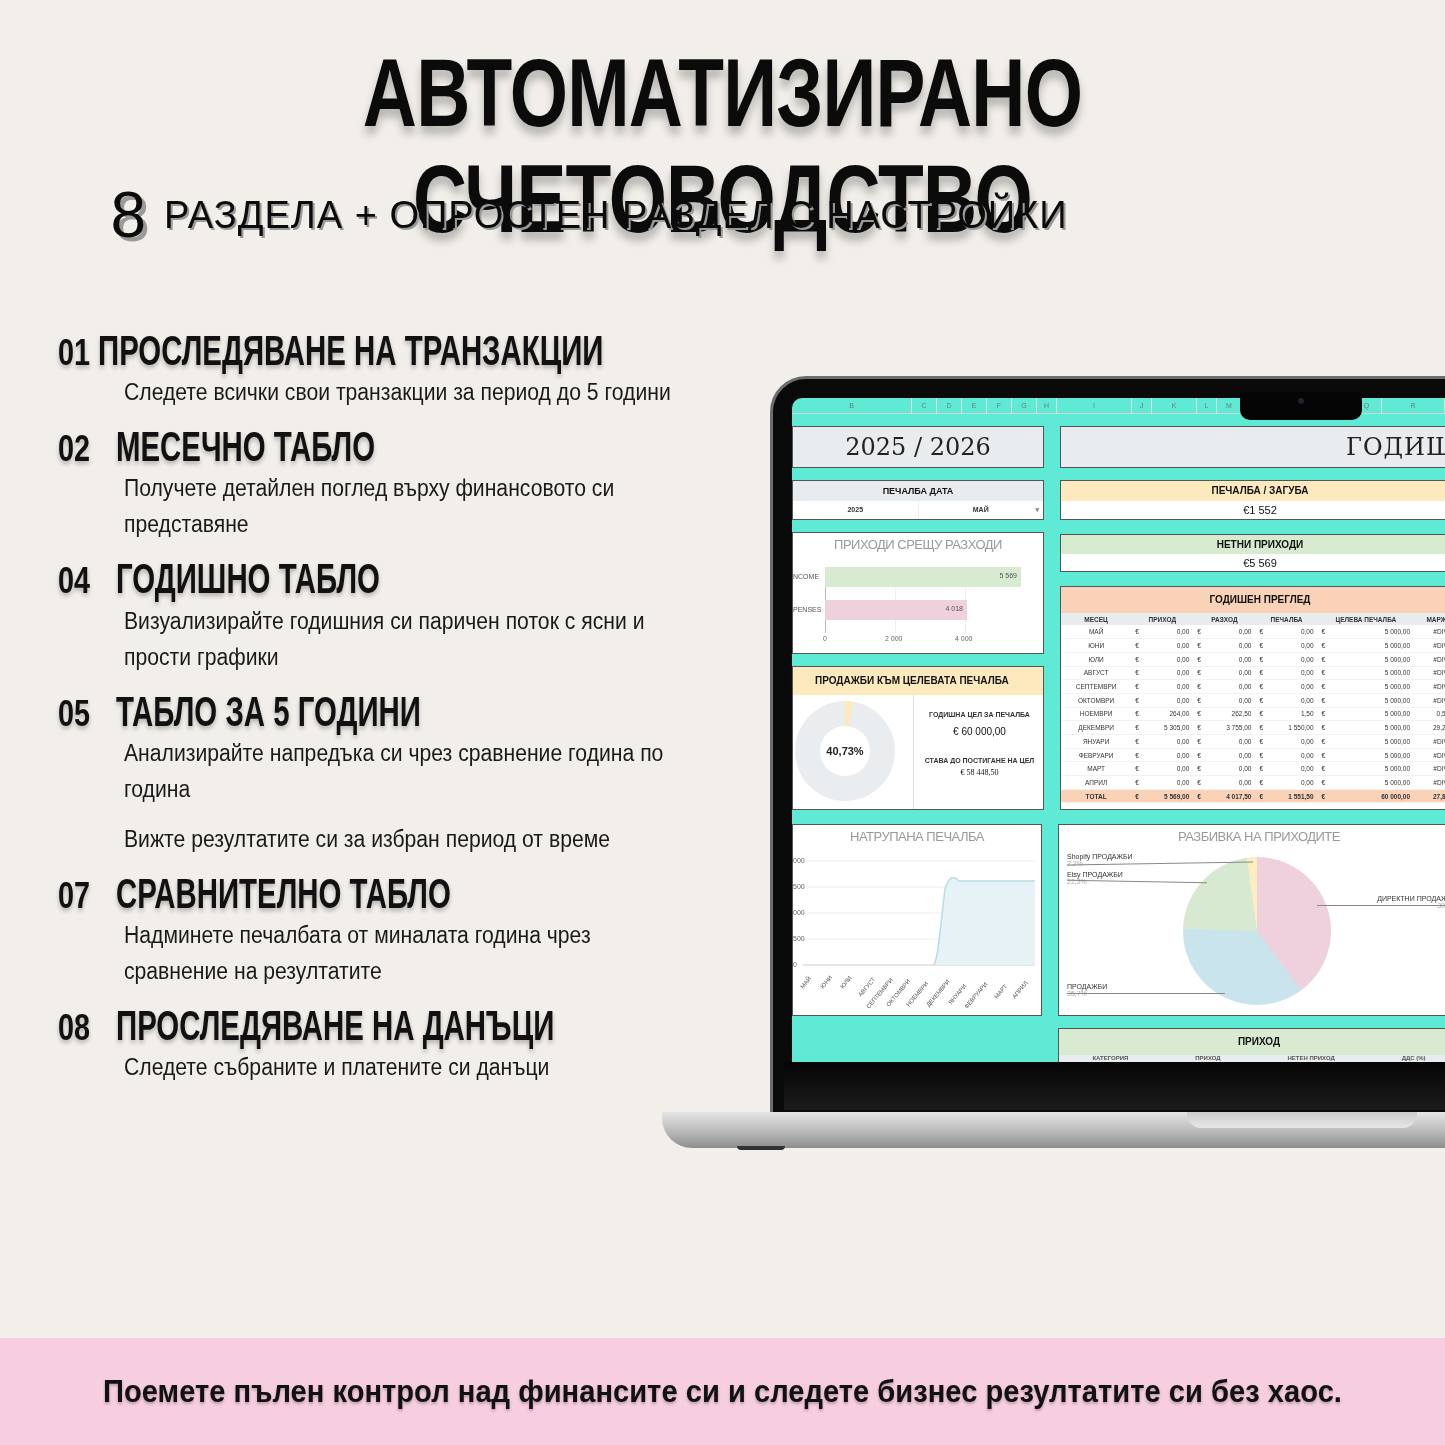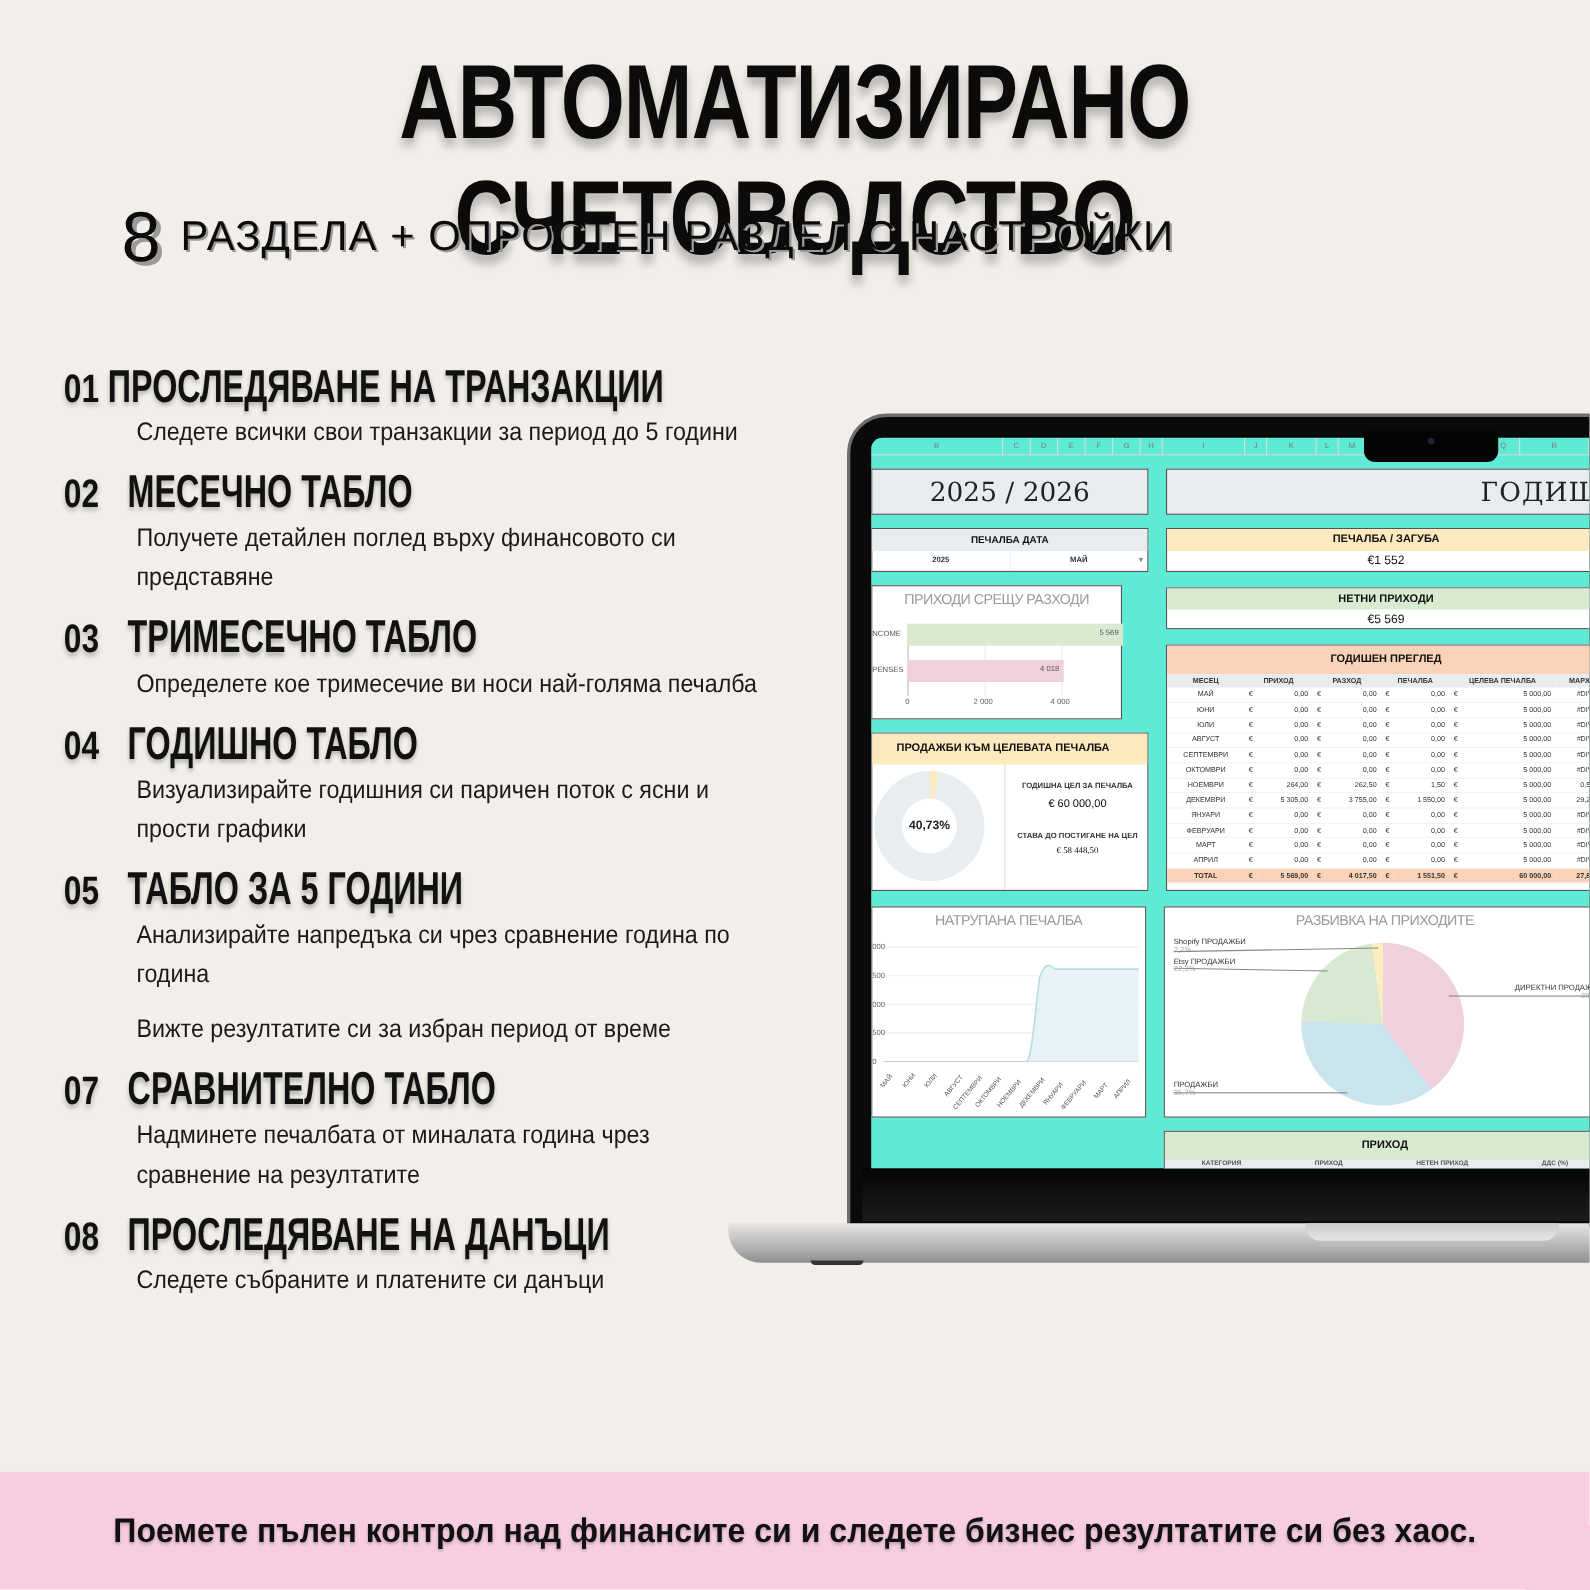--- a/index.html
+++ b/index.html
@@ -44,21 +44,21 @@
   .startdate .hd { background: #e8ecef; height: 20px; line-height: 20px; }
   .startdate .row { display: flex; font-size: 7px; height: 18px; line-height: 18px; color: #333; }
   .startdate .row div { flex: 1; text-align: center; }
 
   .profitbox { left: 268px; top: 82px; width: 400px; height: 40px; }
   .profitbox .hd { background: #fde9be; height: 20px; line-height: 20px; font-size: 10px; }
   .profitbox .val, .netbox .val { font-size: 11px; text-align: center; line-height: 18px; }
   .netbox { left: 268px; top: 136px; width: 400px; height: 38px; }
   .netbox .hd { background: #d8ead0; height: 19px; line-height: 19px; font-size: 10px; }
 
-  .bars { left: 0; top: 134px; width: 228px; height: 122px; }
+  .bars { left: 0; top: 134px; width: 252px; height: 122px; }
   .chart-title { color: #999; font-size: 13px; text-align: center; margin-top: 4px; letter-spacing: -0.5px; }
   .bar-lbl { position: absolute; left: 0; font-size: 7px; color: #555; }
   .bar { position: absolute; left: 32px; height: 20px; }
   .bar .v { position: absolute; right: 4px; top: 5px; font-size: 7px; color: #555; }
   .axisline { position: absolute; left: 32px; top: 34px; width: 1px; height: 66px; background: #bbb; }
   .grid { position: absolute; top: 34px; width: 1px; height: 66px; background: #eee; }
   .tick { position: absolute; top: 102px; font-size: 7px; color: #666; }
 
   .goalbox { left: 0; top: 268px; width: 252px; height: 144px; }
   .goalbox .hd { background: #fde9be; height: 28px; line-height: 28px; font-size: 10px; text-align: left; padding-left: 22px; font-weight: 700; }
@@ -111,27 +111,20 @@
         <span class="name">ПРОСЛЕДЯВАНЕ НА ТРАНЗАКЦИИ</span>
       </div>
       <div class="desc">Следете всички свои транзакции за период до 5 години</div>
     </div>
   <div class="feature">
       <div class="head">
         <span class="no">02</span>
         <span class="name">МЕСЕЧНО ТАБЛО</span>
       </div>
       <div class="desc" style="width:560px">Получете детайлен поглед върху финансовото си представяне</div>
-    </div>
-  <div class="feature">
-      <div class="head">
-        <span class="no">03</span>
-        <span class="name">ТРИМЕСЕЧНО ТАБЛО</span>
-      </div>
-      <div class="desc" style="white-space:nowrap">Определете кое тримесечие ви носи най-голяма печалба</div>
     </div>
   <div class="feature">
       <div class="head">
         <span class="no">04</span>
         <span class="name">ГОДИШНО ТАБЛО</span>
       </div>
       <div class="desc" style="width:630px">Визуализирайте годишния си паричен поток с ясни и прости графики</div>
     </div>
   <div class="feature">
       <div class="head">

